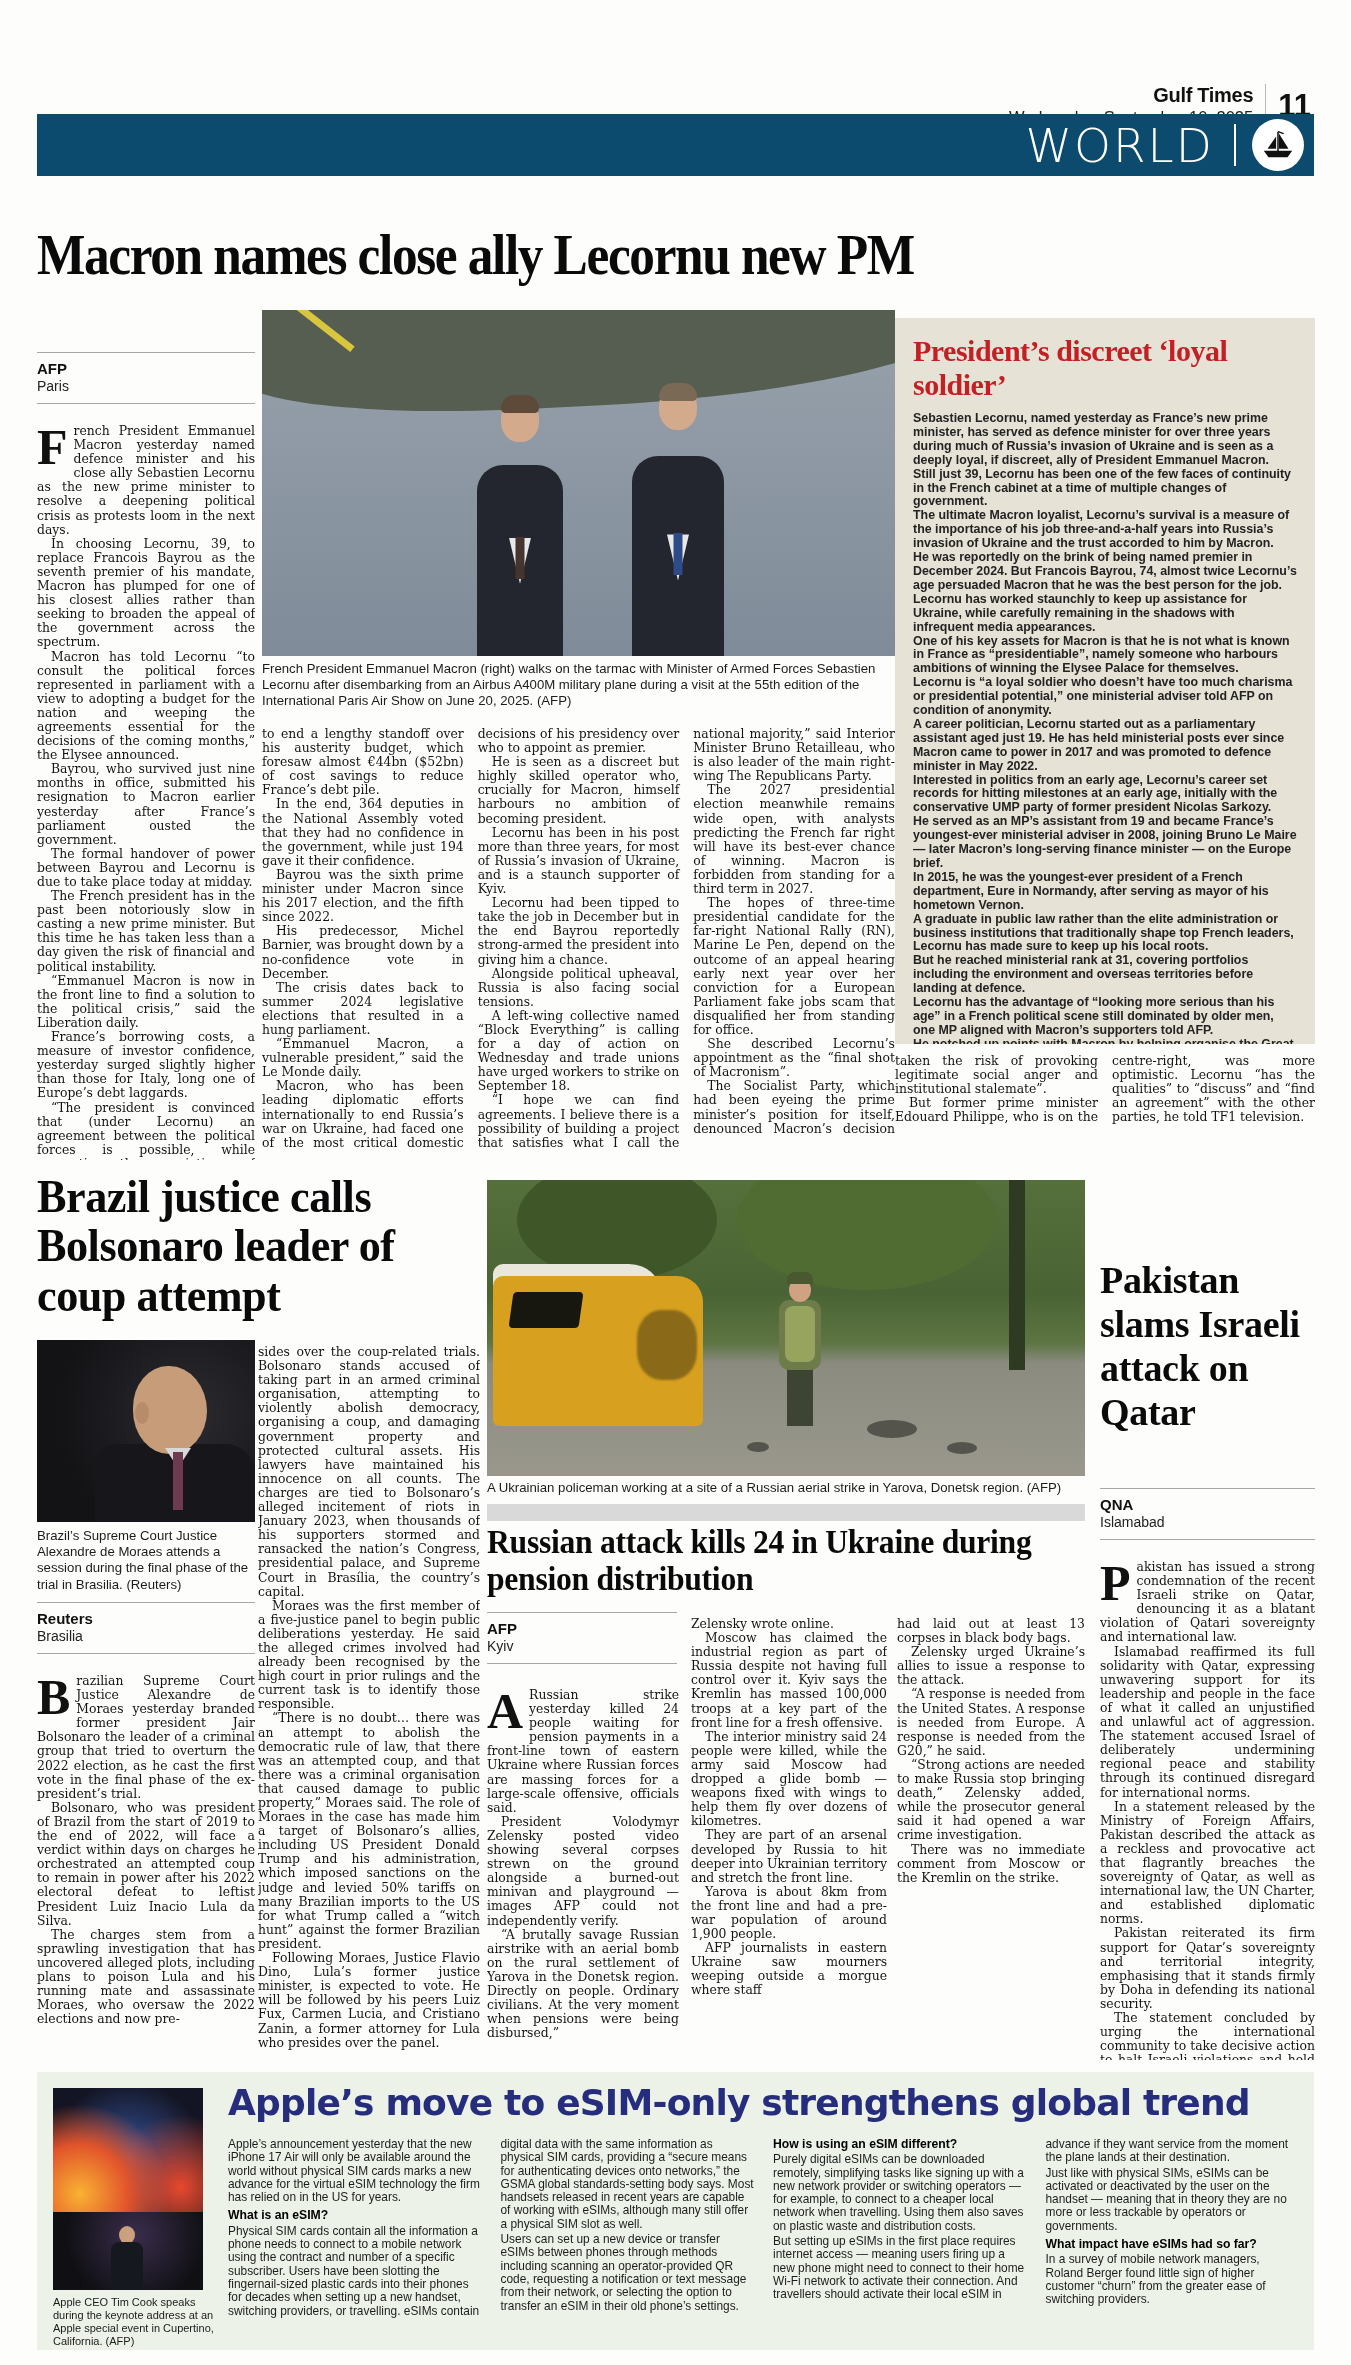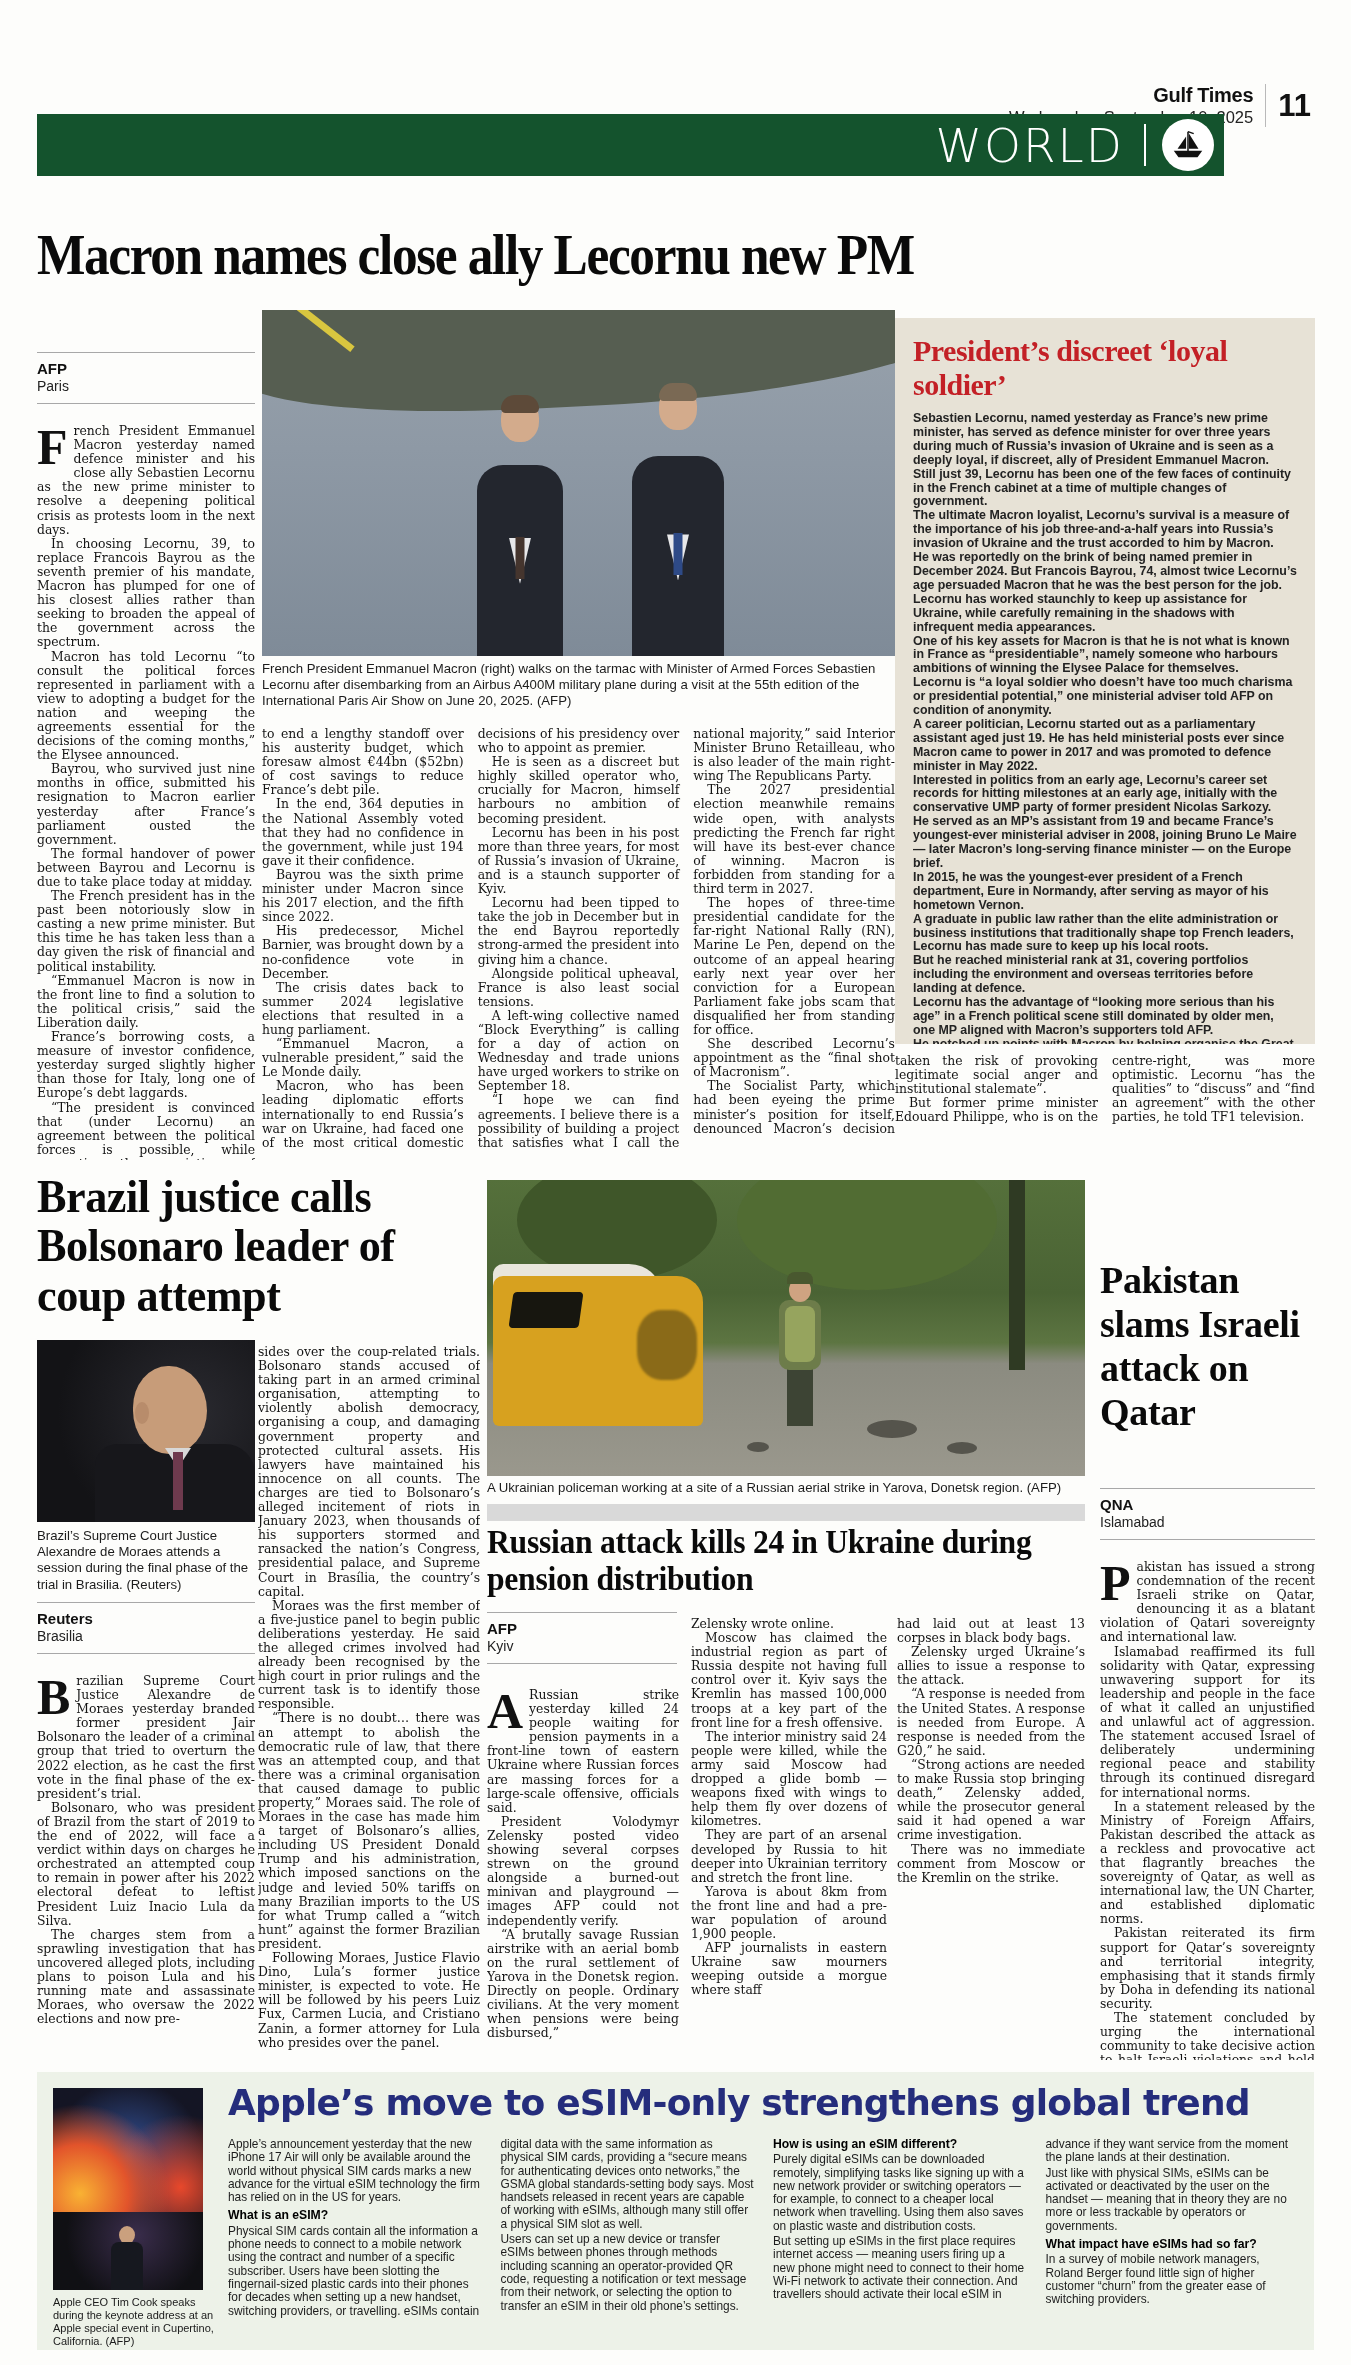--- a/index.html
+++ b/index.html
@@ -8,21 +8,21 @@
   .abs { position:absolute; }
 
   
   .mast { position:absolute; top:84px; right:40px; display:flex; align-items:stretch; gap:12px; }
   .mast-text { text-align:right; }
   .mast-paper { font-weight:bold; font-size:20px; color:#111; letter-spacing:-0.3px; }
   .mast-date { font-size:16.5px; color:#222; margin-top:1px; }
   .mast-div { width:1px; background:#b9b9b9; }
   .mast-page { font-weight:bold; font-size:31px; color:#111; align-self:center; font-family:"Liberation Sans",sans-serif; }
 
-  .banner { position:absolute; left:37px; top:114px; width:1187px; height:62px; background:#14532d;
+  .banner { position:absolute; left:37px; top:114px; width:1277px; height:62px; background:#0c4a6e;
             display:flex; align-items:center; justify-content:flex-end; padding-right:10px; }
   .banner-word { color:#fff; font-size:47px; font-weight:300; letter-spacing:2px; font-family:"DejaVu Sans",sans-serif; }
   .banner-pipe { width:2px; height:42px; background:#fff; margin:0 16px 0 20px; }
   .banner-circle { width:52px; height:52px; background:#fff; border-radius:50%; display:flex; align-items:center; justify-content:center; }
 
   
   .hl { font-family:"Liberation Serif","DejaVu Serif",serif; font-weight:bold; color:#0a0a0a; transform-origin:left top; }
   .hl-macron { left:37px; top:222px; width:900px; font-size:57px; letter-spacing:-1.5px; transform:scaleX(0.90); white-space:nowrap; }
   .hl-brazil { left:37px; top:1172px; width:470px; font-size:47px; line-height:1.05; letter-spacing:-0.5px; transform:scaleX(0.94); }
   .hl-ukraine { left:487px; top:1524px; width:640px; font-size:33px; line-height:1.13; letter-spacing:-0.3px; transform:scaleX(0.96); }
@@ -177,21 +177,21 @@
       <p>to end a lengthy standoff over his austerity budget, which foresaw almost €44bn ($52bn) of cost savings to reduce France’s debt pile.</p>
       <p>In the end, 364 deputies in the National Assembly voted that they had no confidence in the government, while just 194 gave it their confidence.</p>
       <p>Bayrou was the sixth prime minister under Macron since his 2017 election, and the fifth since 2022.</p>
       <p>His predecessor, Michel Barnier, was brought down by a no-confidence vote in December.</p>
       <p>The crisis dates back to summer 2024 legislative elections that resulted in a hung parliament.</p>
       <p>“Emmanuel Macron, a vulnerable president,” said the Le Monde daily.</p>
       <p>Macron, who has been leading diplomatic efforts internationally to end Russia’s war on Ukraine, had faced one of the most critical domestic decisions of his presidency over who to appoint as premier.</p>
       <p>He is seen as a discreet but highly skilled operator who, crucially for Macron, himself harbours no ambition of becoming president.</p>
       <p>Lecornu has been in his post more than three years, for most of Russia’s invasion of Ukraine, and is a staunch supporter of Kyiv.</p>
       <p>Lecornu had been tipped to take the job in December but in the end Bayrou reportedly strong-armed the president into giving him a chance.</p>
-      <p>Alongside political upheaval, France is also least social tensions.</p>
+      <p>Alongside political upheaval, Russia is also facing social tensions.</p>
       <p>A left-wing collective named “Block Everything” is calling for a day of action on Wednesday and trade unions have urged workers to strike on September 18.</p>
       <p>“I hope we can find agreements. I believe there is a possibility of building a project that satisfies what I call the national majority,” said Interior Minister Bruno Retailleau, who is also leader of the main right-wing The Republicans Party.</p>
       <p>The 2027 presidential election meanwhile remains wide open, with analysts predicting the French far right will have its best-ever chance of winning. Macron is forbidden from standing for a third term in 2027.</p>
       <p>The hopes of three-time presidential candidate for the far-right National Rally (RN), Marine Le Pen, depend on the outcome of an appeal hearing early next year over her conviction for a European Parliament fake jobs scam that disqualified her from standing for office.</p>
       <p>She described Lecornu’s appointment as the “final shot of Macronism”.</p>
       <p>The Socialist Party, which had been eyeing the prime minister’s position for itself, denounced Macron’s decision not to include them and said the president had</p>
     </div>
 
   <div class="abs sidebox">
     <div class="sidebox-title">President’s discreet ‘loyal soldier’</div>

